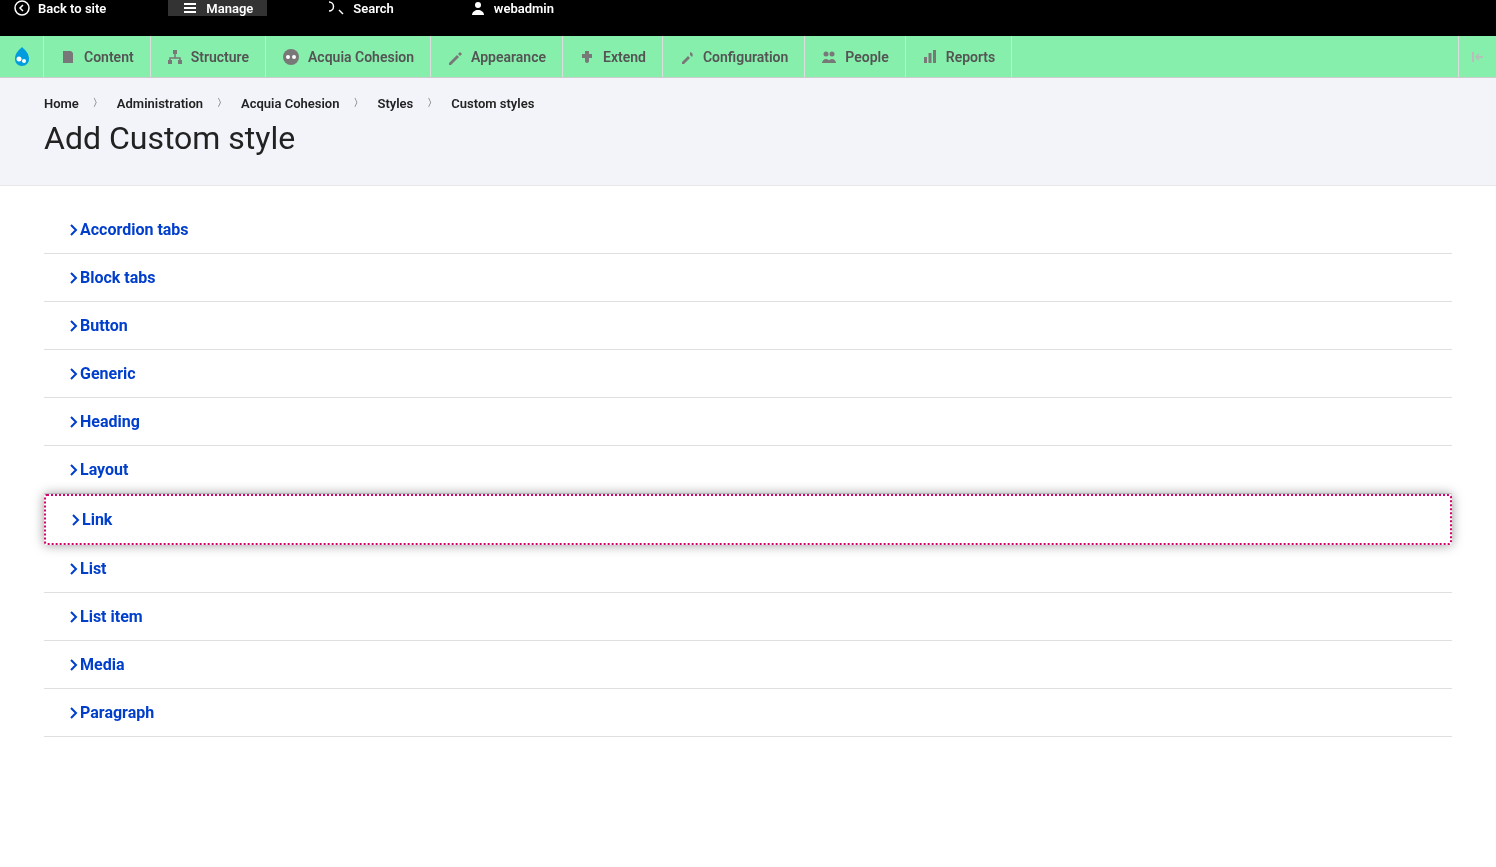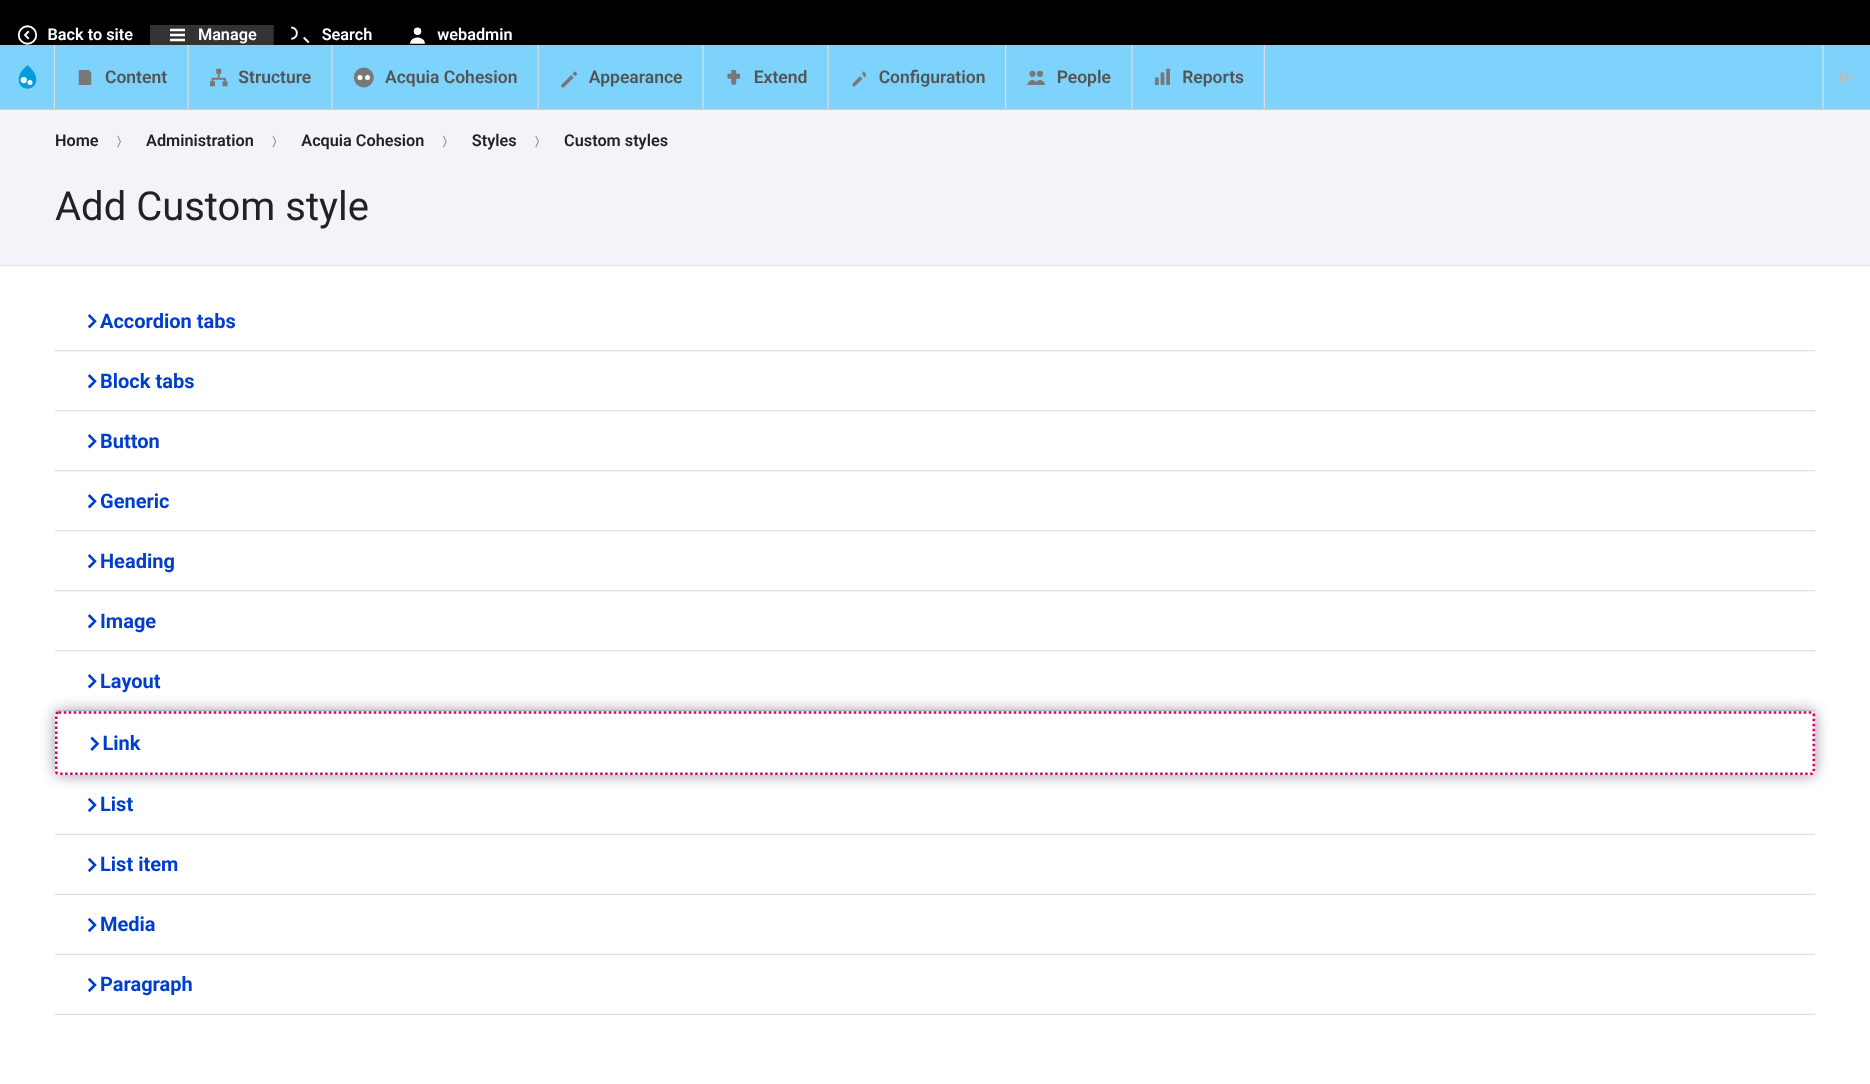--- a/index.html
+++ b/index.html
@@ -1,32 +1,32 @@
 <!DOCTYPE html>
 <html><head>
   <meta charset="utf-8">
   <style>
     * { margin: 0; padding: 0; box-sizing: border-box; }
     body { font-family: -apple-system, BlinkMacSystemFont, "Segoe UI", Roboto, sans-serif; font-size: 14px; color: #222; background: #fff; }
     
     
-    .toolbar-top { background: #000; height: 36px; display: flex; align-items: flex-end; }
+    .toolbar-top { background: #000; height: 36px; display: flex; align-items: flex-start; gap: 48px; }
     .toolbar-top-item { display: flex; align-items: center; padding: 0 14px; color: #fff; font-weight: 600; font-size: 13px; gap: 8px; cursor: pointer; }
     .toolbar-top-item.active { background: #333; }
     
     
-    .toolbar-second { background: #7dd3fc; height: 52px; display: flex; align-items: stretch; border-bottom: 1px solid #ccc; box-shadow: 0 1px 3px rgba(0,0,0,0.1); }
+    .toolbar-second { background: #86efac; height: 42px; display: flex; align-items: stretch; border-bottom: 1px solid #ccc; box-shadow: 0 1px 3px rgba(0,0,0,0.1); }
     .logo-cell { width: 44px; display: flex; align-items: center; justify-content: center; border-right: 1px solid #ddd; }
     .toolbar-second-item { display: flex; align-items: center; padding: 0 16px; color: #545454; font-weight: 600; font-size: 14px; gap: 8px; border-right: 1px solid #ddd; cursor: pointer; }
     .toolbar-spacer { flex: 1; }
     .toolbar-collapse { width: 38px; display: flex; align-items: center; justify-content: center; border-left: 1px solid #ddd; color: #aaa; }
     
     
     .header-area { background: #f3f4f9; padding: 18px 44px 28px; border-bottom: 1px solid #e8e8e8; }
-    .breadcrumb { display: flex; align-items: center; gap: 14px; font-size: 13px; font-weight: 600; color: #222; margin-bottom: 25px; }
+    .breadcrumb { display: flex; align-items: flex-start; gap: 14px; font-size: 13px; font-weight: 600; color: #222; margin-bottom: 8px; }
     .breadcrumb-sep { color: #888; font-size: 10px; }
     .page-title { font-size: 32px; font-weight: 400; color: #222; }
     
     
     .content { padding: 20px 44px; }
     .style-list { }
     .style-item { display: flex; align-items: center; padding: 14px 24px; border-bottom: 1px solid #e0e0e0; cursor: pointer; }
     .style-item-label { color: #003ecc; font-weight: 700; font-size: 16px; }
     .chevron { color: #003ecc; flex-shrink: 0; }
     
@@ -223,28 +223,20 @@
           </svg>
         </span>
         <span class="style-item-label">Heading</span>
       </div>
       <div class="style-item">
         <span class="icon chevron">
           <svg width="12" height="12" viewBox="0 0 12 12">
             <path d="M3 1l5 5-5 5" fill="none" stroke="#003ecc" stroke-width="2"></path>
           </svg>
         </span>
-        <span class="style-item-label">Image</span>
-      </div>
-      <div class="style-item">
-        <span class="icon chevron">
-          <svg width="12" height="12" viewBox="0 0 12 12">
-            <path d="M3 1l5 5-5 5" fill="none" stroke="#003ecc" stroke-width="2"></path>
-          </svg>
-        </span>
         <span class="style-item-label">Layout</span>
       </div>
       <div class="style-item highlighted">
         <span class="icon chevron">
           <svg width="12" height="12" viewBox="0 0 12 12">
             <path d="M3 1l5 5-5 5" fill="none" stroke="#003ecc" stroke-width="2"></path>
           </svg>
         </span>
         <span class="style-item-label">Link</span>
       </div>

